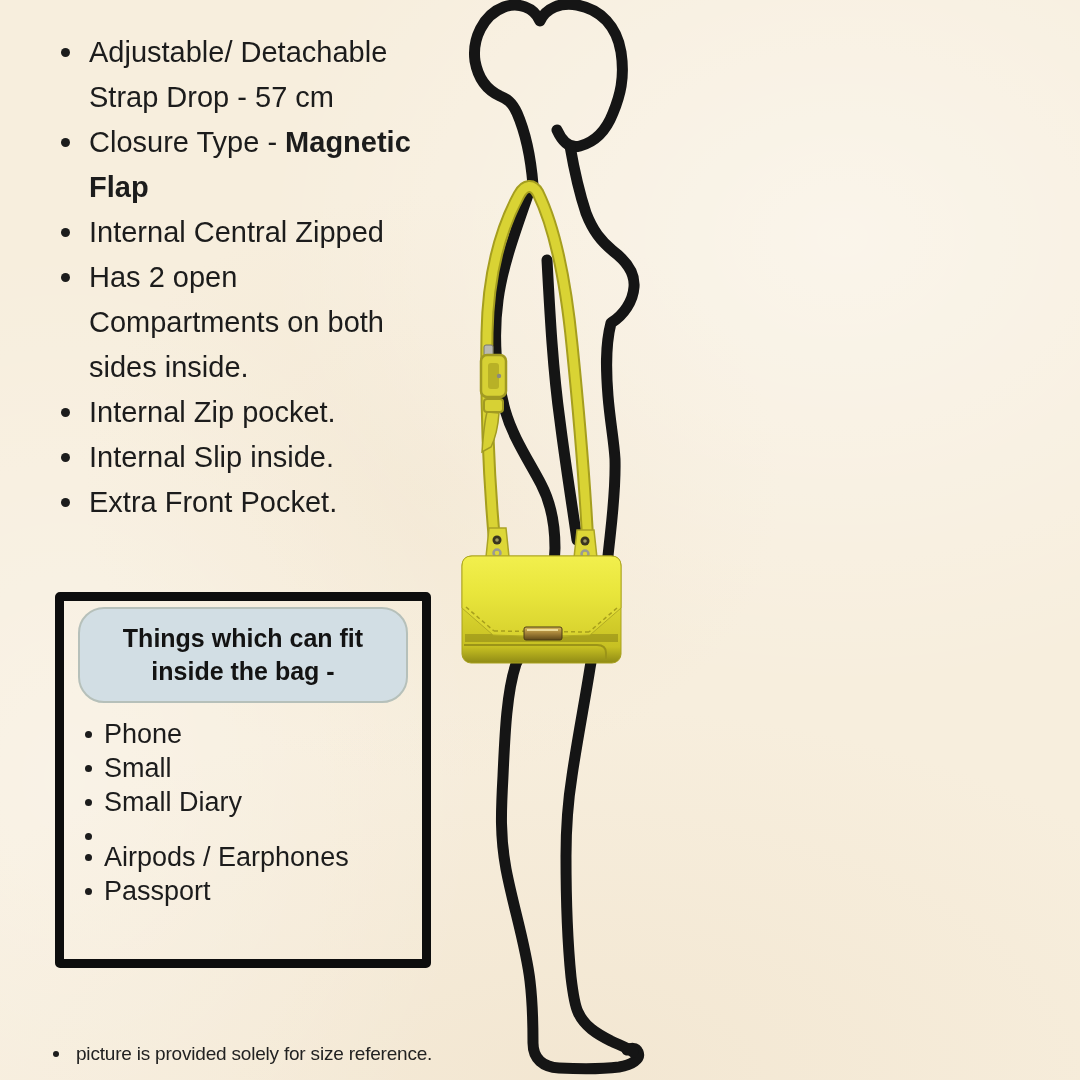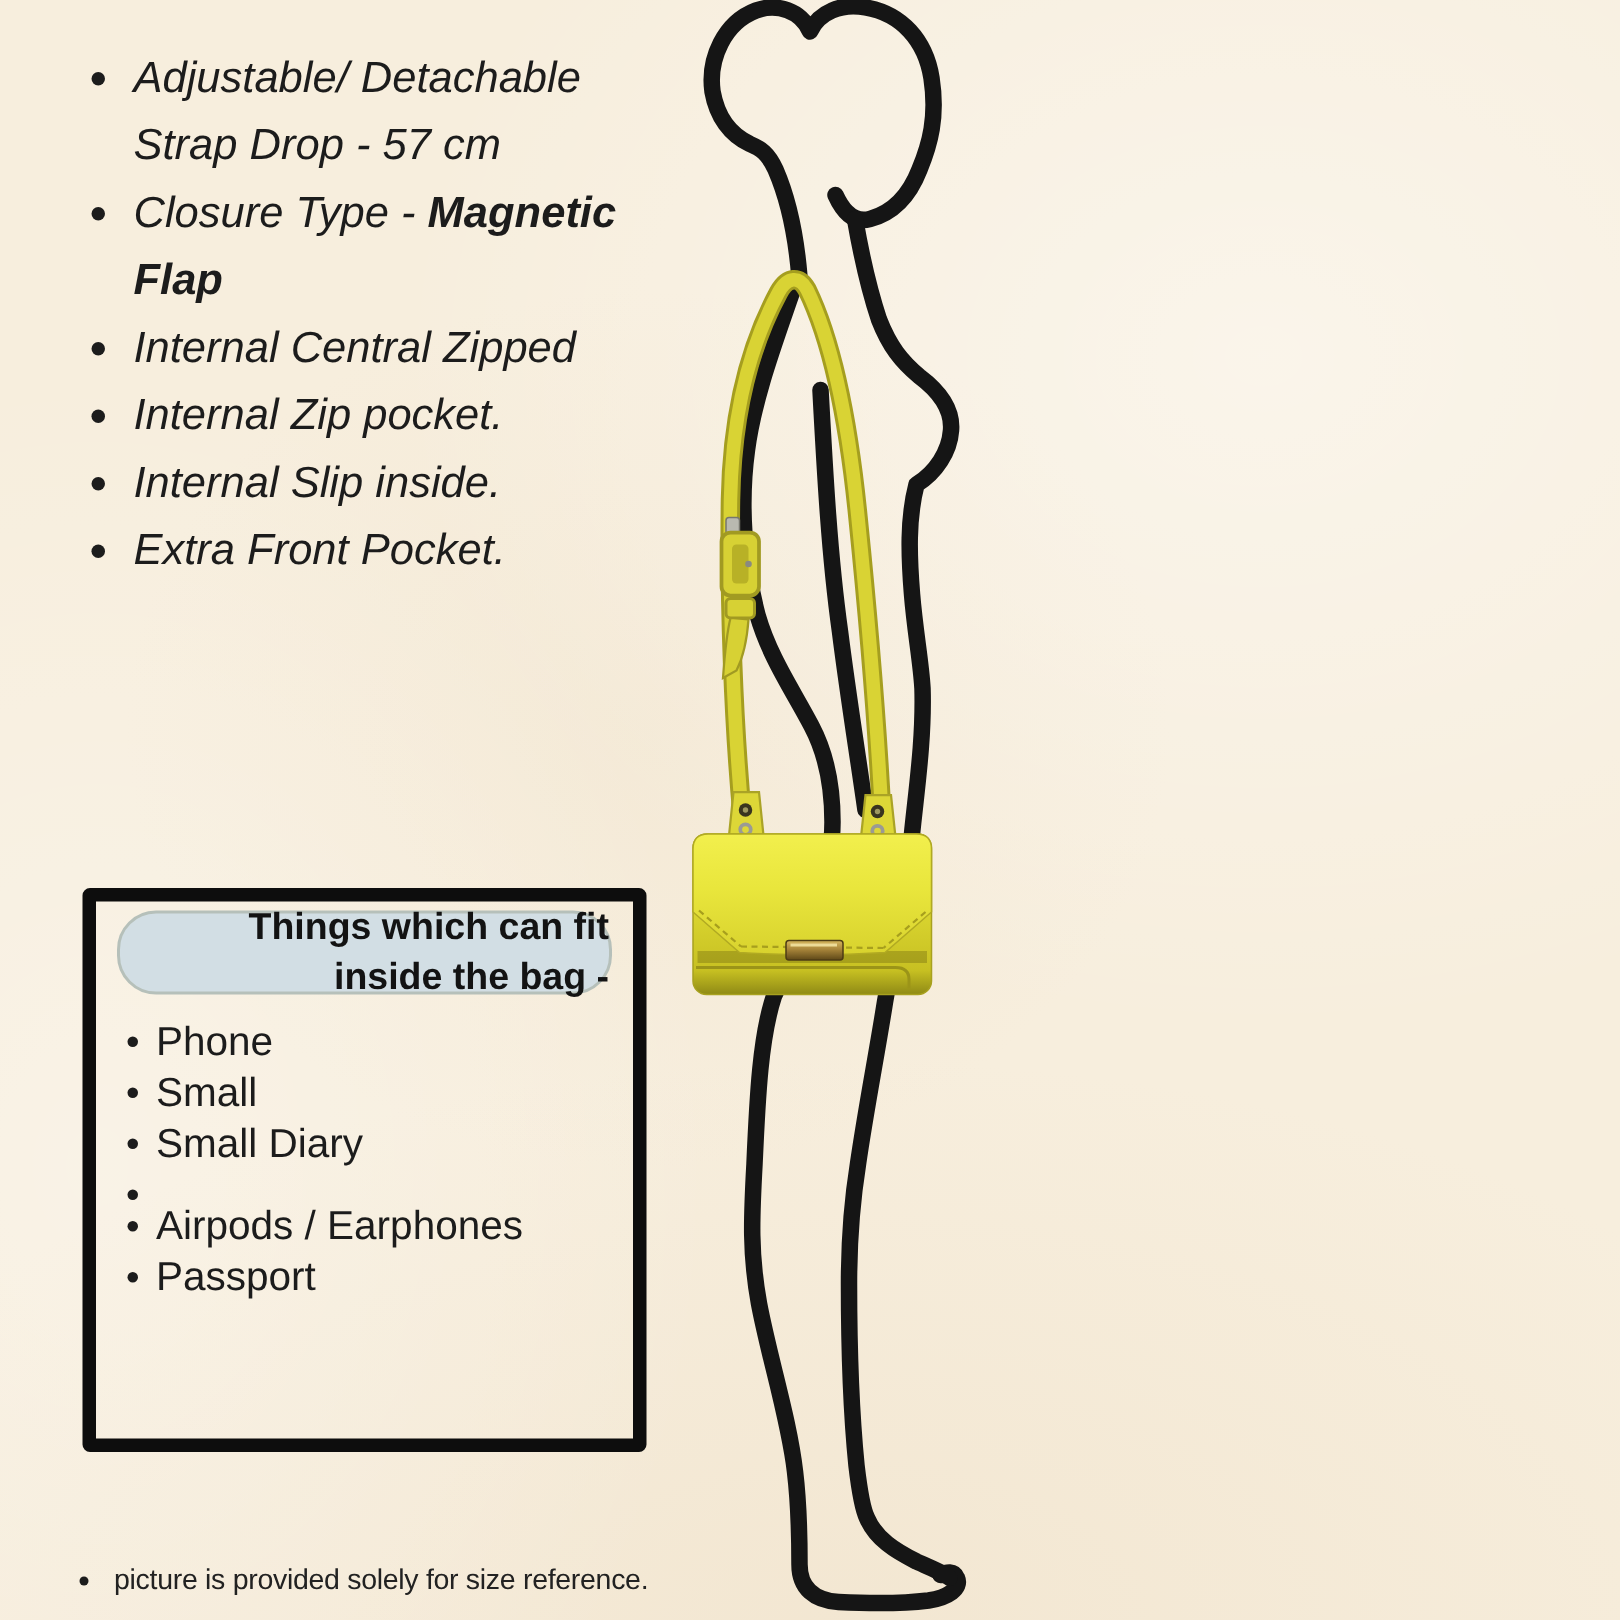--- a/index.html
+++ b/index.html
@@ -18,39 +18,38 @@
       radial-gradient(1000px 520px at 52% 100%, rgba(233,214,184,.30), transparent 72%),
       radial-gradient(500px 420px at 40% 45%, rgba(236,220,194,.25), transparent 70%);
   }
   .illustration{position:absolute;left:0;top:0;width:1080px;height:1080px;}
 
   
   .features{
     position:absolute;left:55px;top:30px;width:430px;
     font-size:29px;line-height:45px;color:var(--text,#1c1c1c);
     white-space:nowrap;
-    font-style:italic;
   }
   .row{display:flex;}
   .dot{flex:none;border-radius:50%;background:var(--text,#1c1c1c);}
   .features .dot{width:9px;height:9px;margin:18px 19px 0 6px;}
   .txt .b{font-weight:700;}
 
   
   .fit-box{
     position:absolute;left:55px;top:592px;width:376px;height:376px;
     box-sizing:border-box;border:9px solid var(--box-border,#0d0d0d);
     border-radius:5px;
   }
   .pill{
-    margin:6px auto 0;width:330px;height:56px;box-sizing:border-box;
+    margin:6px auto 0;width:330px;height:96px;box-sizing:border-box;
     background:var(--pill-background,#d2dee4);
     border:2px solid var(--pill-border,#b6c0ba);
     border-radius:26px;
-    display:flex;flex-direction:column;justify-content:center;align-items:flex-end;
+    display:flex;flex-direction:column;justify-content:center;align-items:center;
     font-size:25px;font-weight:700;line-height:33px;color:#131313;
     text-align:center;
   }
   .fit-list{
     margin:14px 0 0 21px;
     font-size:27px;line-height:34px;color:var(--text,#1c1c1c);
     white-space:nowrap;
   }
   .fit-list .dot{width:7px;height:7px;margin:14px 12px 0 0;}
 
@@ -186,20 +185,24 @@
       <div class="row">
         <span class="dot"></span>
         <div class="txt"><span>Closure Type - </span><span class="b">Magnetic</span><br><span class="b">Flap</span></div>
       </div>
       <div class="row">
         <span class="dot"></span>
         <div class="txt"><span>Internal Central Zipped</span><br></div>
       </div>
       <div class="row">
         <span class="dot"></span>
+        <div class="txt"><span>Has 2 open</span><br><span>Compartments on both</span><br><span>sides inside.</span></div>
+      </div>
+      <div class="row">
+        <span class="dot"></span>
         <div class="txt"><span>Internal Zip pocket.</span></div>
       </div>
       <div class="row">
         <span class="dot"></span>
         <div class="txt"><span>Internal Slip inside.</span></div>
       </div>
       <div class="row">
         <span class="dot"></span>
         <div class="txt"><span>Extra Front Pocket.</span></div>
       </div>

